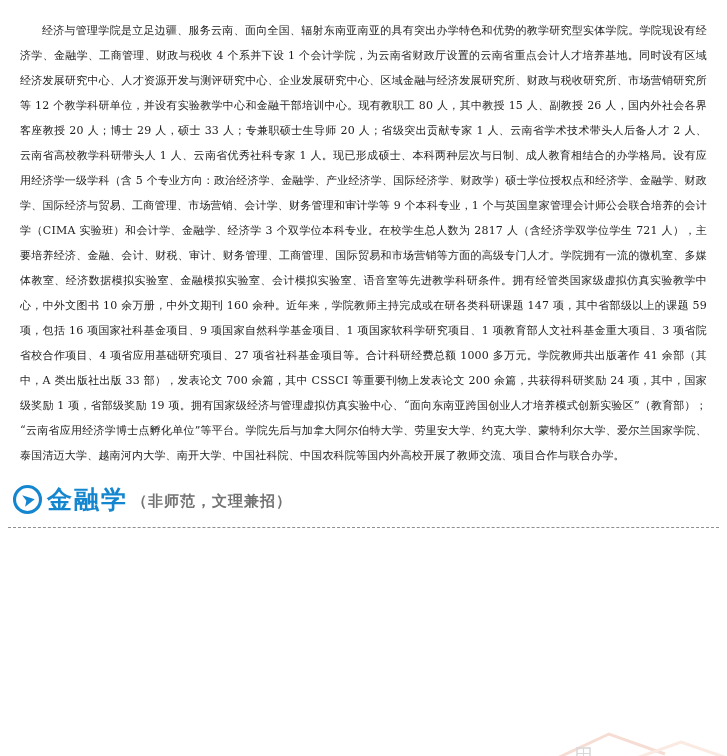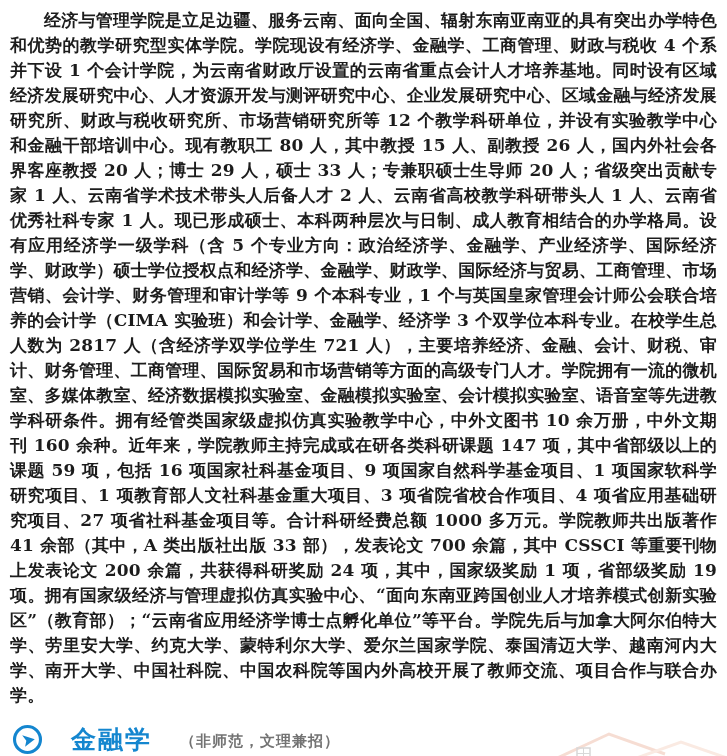--- a/index.html
+++ b/index.html
@@ -8,32 +8,31 @@
     width: 727px;
     height: 756px;
     box-sizing: border-box;
     padding: 6px 8px 0 8px;
     background: #ffffff;
     color: #1c1c1c;
     font-family: "DejaVu Serif", serif;
     overflow: hidden;
   }
   .para {
-    margin: 2px;
-    font-size: 17px;
+    margin: 12px;
+    font-size: 11px;
     line-height: 25px;
     text-align: justify;
     text-indent: 2em;
     letter-spacing: 0.2px;
-    font-weight: bold;
   }
   .section-header {
     display: flex;
     align-items: center;
-    gap: 28px;
+    gap: 4px;
     margin-top: 14px;
     padding: 2px 0 12px 4px;
     border-bottom: 1px dashed #8f8f8f;
   }
   .icon-circle {
     width: 31px;
     height: 31px;
     flex: 0 0 auto;
     color: #1486cf;
   }

